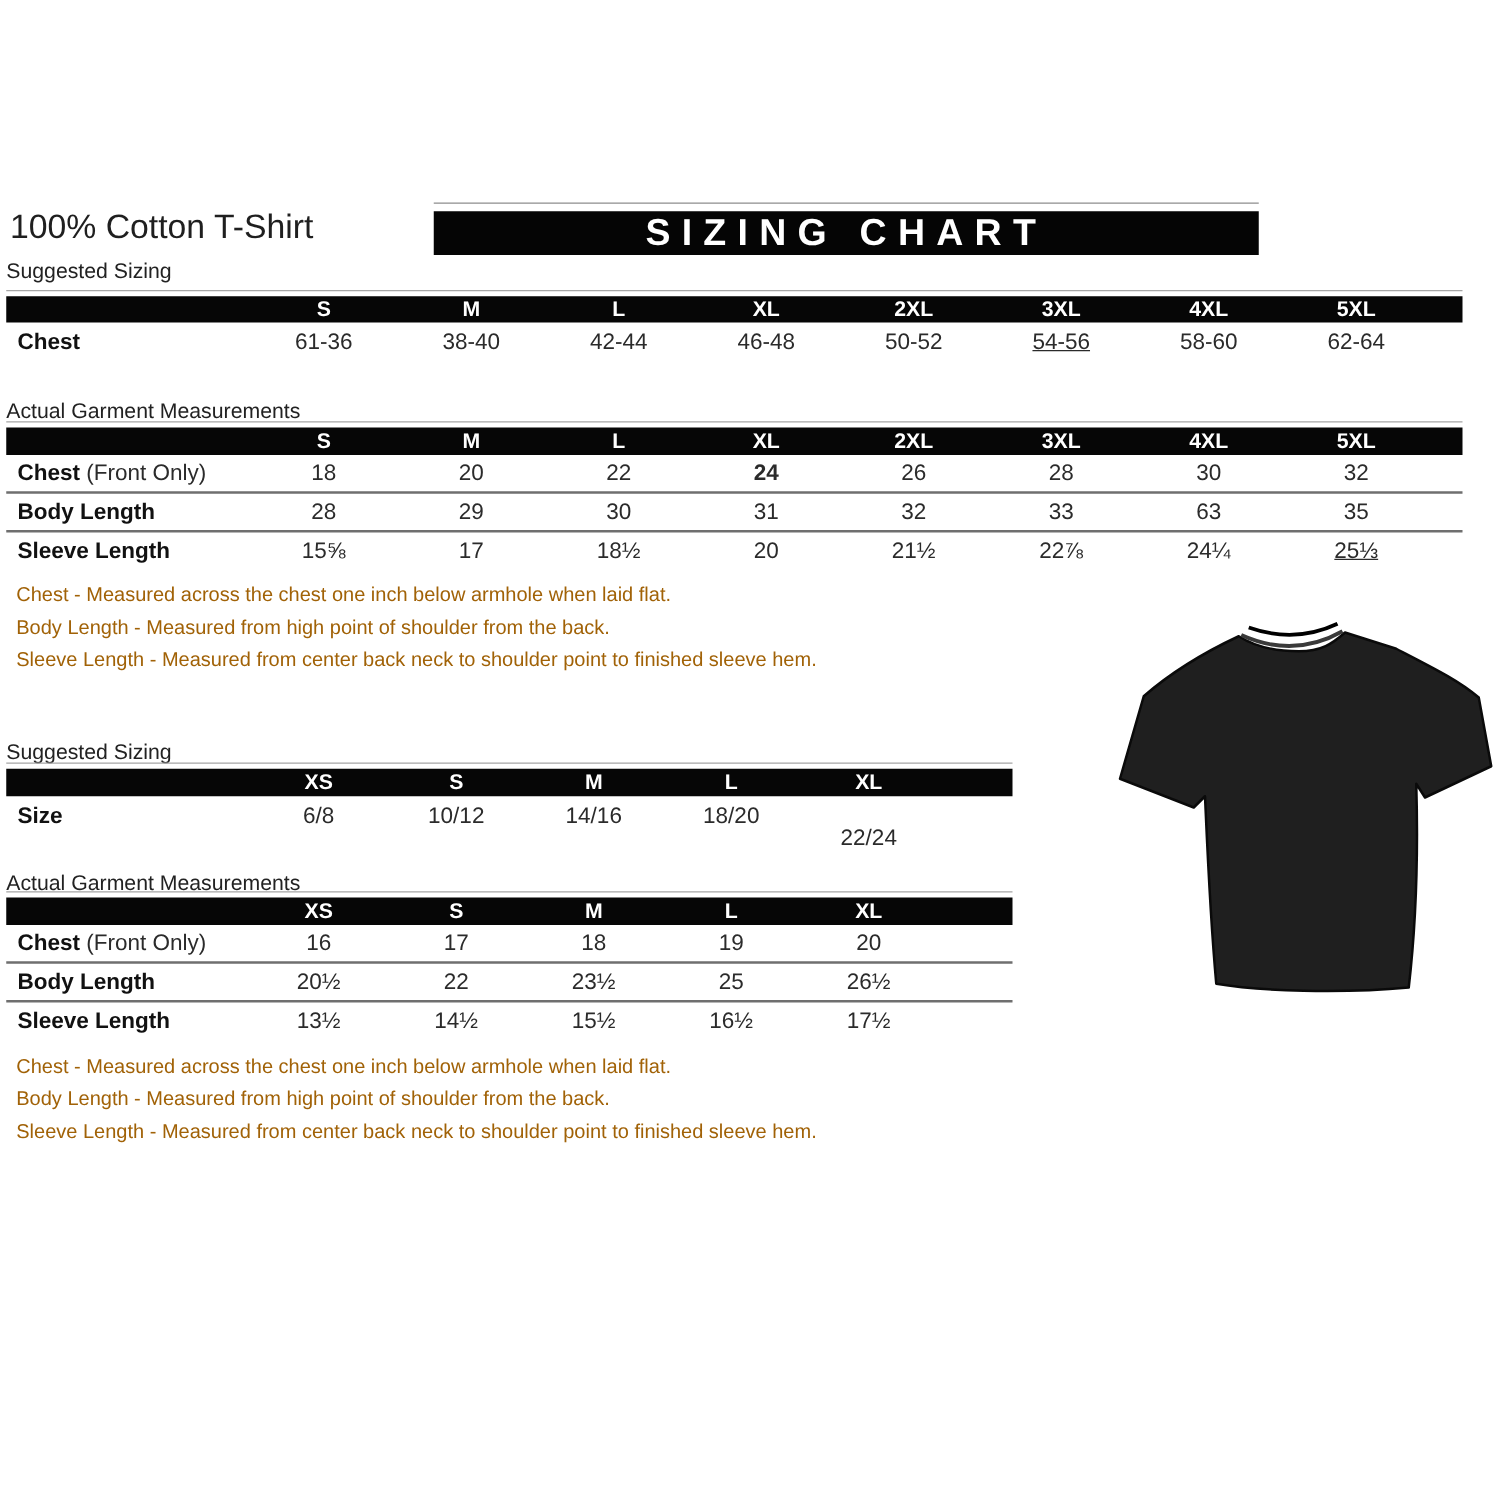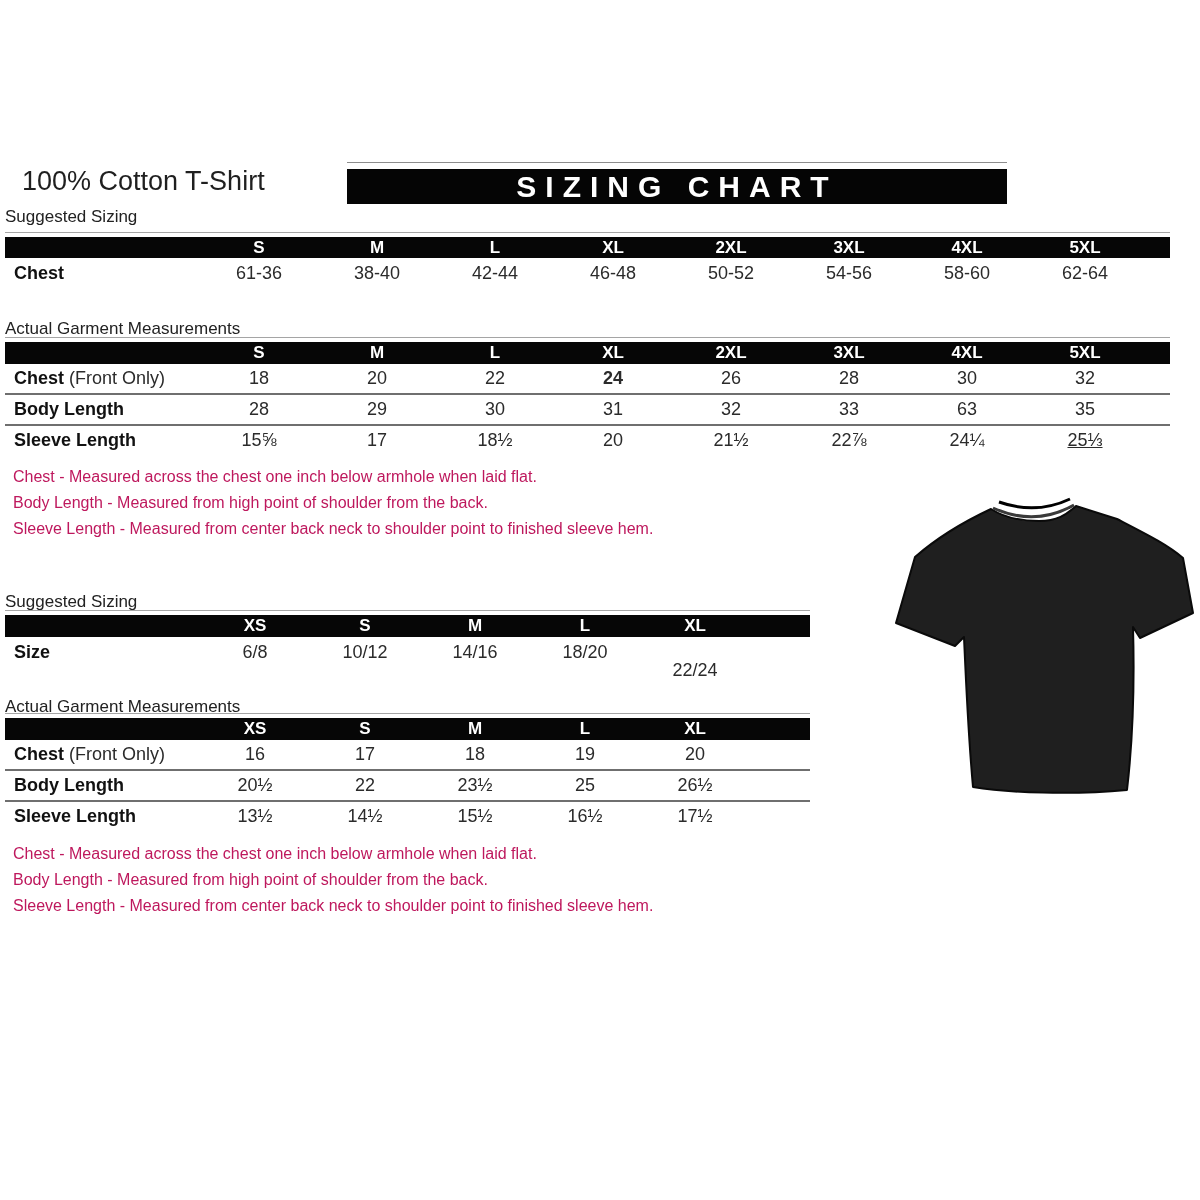--- a/index.html
+++ b/index.html
@@ -1,38 +1,38 @@
 <!DOCTYPE html>
 <html><head>
 <meta charset="utf-8">
 <style>
   html,body{margin:0;padding:0;background:#fff;}
   .page{position:relative;width:1200px;height:1200px;background:#ffffff;overflow:hidden;
         font-family:"Liberation Sans","DejaVu Sans",sans-serif;color:#1c1c1c;}
 
-  .adult-title{position:absolute;left:22px;top:166px;font-size:27px;font-weight:500;color:#1f1f1f;white-space:nowrap;}
+  .adult-title{position:absolute;left:8px;top:166px;font-size:27px;font-weight:500;color:#1f1f1f;white-space:nowrap;}
   .youth-title{position:absolute;left:4px;top:549px;font-size:26px;font-weight:700;color:#111;white-space:nowrap;}
 
   .banner-wrap{position:absolute;left:347px;top:162px;width:660px;border-top:1px solid #8d8d8d;padding-top:6px;}
   .banner{height:35px;background:#050505;color:#fff;display:flex;align-items:center;justify-content:center;
           font-size:30px;font-weight:700;letter-spacing:9px;}
 
   .sec-label{position:absolute;font-size:17px;color:#222;white-space:nowrap;}
 
   .tbl{position:absolute;border-top:1px solid #a5a5a5;padding-top:4px;}
   .trow{display:flex;align-items:center;}
   .thead{background:#060606;}
   .thead .c{color:#fff;font-weight:700;font-size:17px;}
   .c{text-align:center;font-size:18px;color:#2b2b2b;flex:0 0 auto;}
   .lbl{text-align:left;padding-left:9px;box-sizing:border-box;font-size:18px;color:#111;flex:0 0 auto;}
   .lbl .b{font-weight:700;}
   .lbl .sfx{font-weight:400;color:#2b2b2b;}
   .sep{border-top:2px solid #6f6f6f;}
 
-  .notes{position:absolute;font-size:16px;color:#be185d;}
+  .notes{position:absolute;font-size:16px;color:#a16207;}
   .note{line-height:26px;white-space:nowrap;}
 
   .shirt{position:absolute;left:893px;top:487px;width:302px;height:318px;}
 </style>
 </head>
 <body>
 
 <div class="page">
 
   <div class="adult-title">100% Cotton T-Shirt</div>
@@ -55,21 +55,21 @@
         <div class="c" style="width: 118px;">5XL</div>
         <div class="c" style="width: 26px;"></div>
       </div>
       <div class="trow" style="height: 30px;">
         <div class="lbl" style="width: 195px;"><span class="b">Chest</span></div>
         <div class="c" style="width: 118px;">61-36</div>
         <div class="c" style="width: 118px;">38-40</div>
         <div class="c" style="width: 118px;">42-44</div>
         <div class="c" style="width: 118px;">46-48</div>
         <div class="c" style="width: 118px;">50-52</div>
-        <div class="c" style="width: 118px;">54-56</div>
+        <div class="c" style="width: 118px; text-decoration: underline;">54-56</div>
         <div class="c" style="width: 118px;">58-60</div>
         <div class="c" style="width: 118px;">62-64</div>
         <div class="c" style="width: 26px;"></div>
       </div>
     </div>
 
   <div class="sec-label" style="left:5px;top:319px">Actual Garment Measurements</div>
   <div class="tbl" style="left:5px;top:337px;width:1165px">
       <div class="trow thead" style="height: 22px;">
         <div class="lbl" style="width: 195px;"></div>

